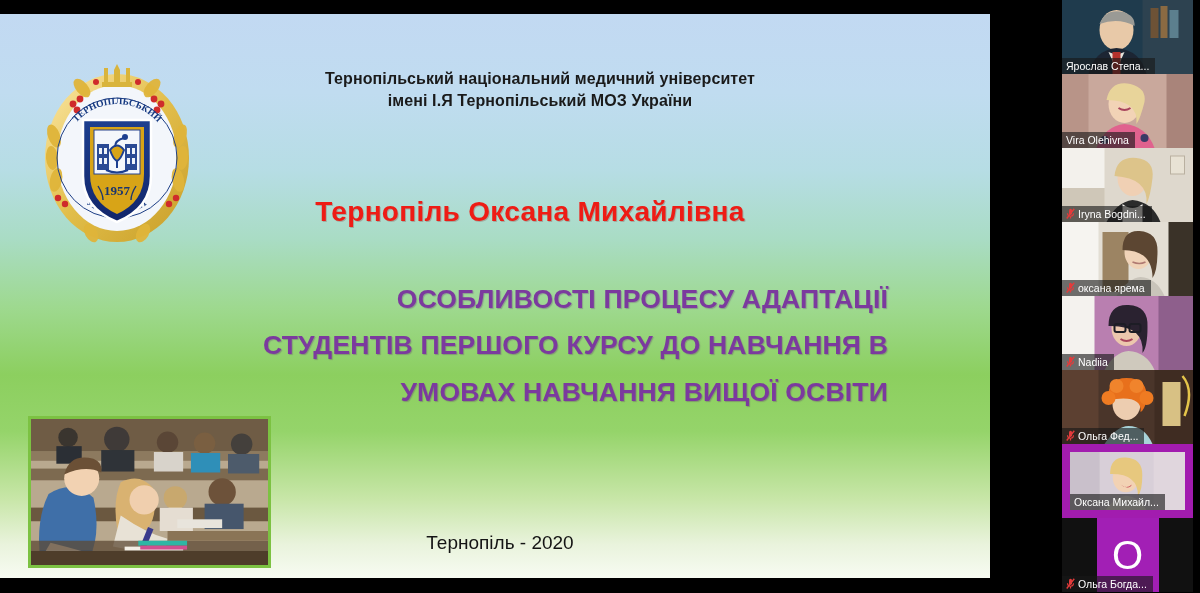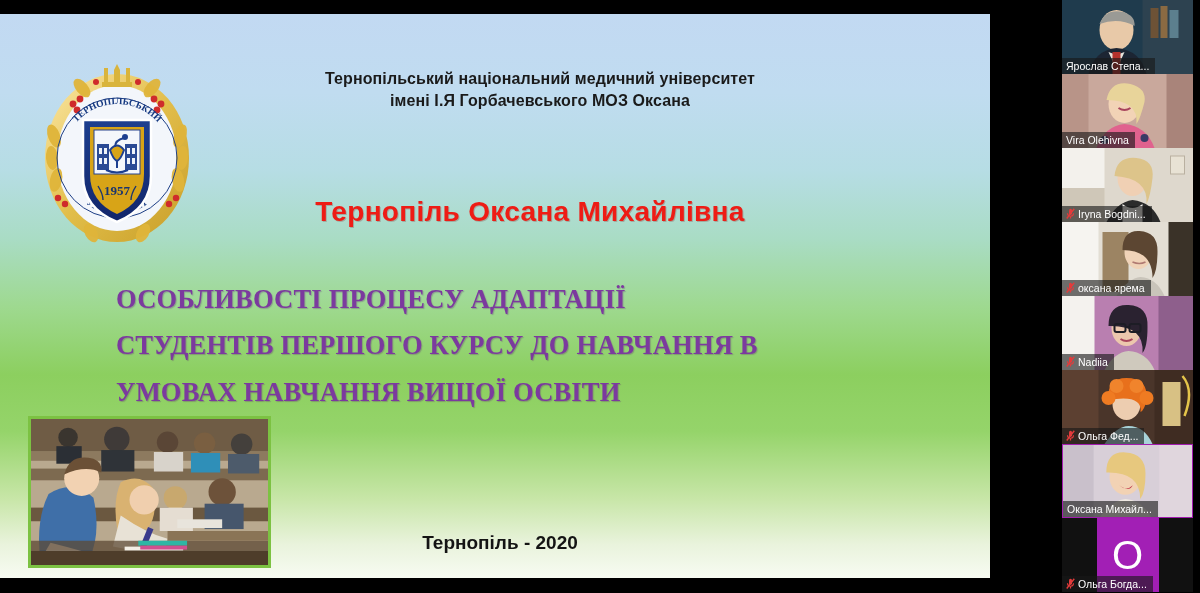--- a/index.html
+++ b/index.html
@@ -40,45 +40,45 @@
   }
   .uni-header div { white-space:nowrap; }
 
   .presenter {
     position:absolute; left:160px; top:182px; width:740px; text-align:center;
     font-weight:bold; font-size:28px; color:#ee1c15; letter-spacing:.3px;
     text-shadow:1px 1px 0 rgba(120,0,0,.22);
   }
 
   .main-title {
-    position:absolute; left:116px; top:262px; width:800px; text-align:left;
-    font-family:Liberation Serif, serif; font-weight:bold; font-size:26.5px;
+    position:absolute; left:88px; top:262px; width:800px; text-align:right;
+    font-family:Liberation Sans, sans-serif; font-weight:bold; font-size:26.5px;
     color:#7b3a9e; line-height:1.75; letter-spacing:.2px;
     text-shadow:1px 1px 1px rgba(90,30,120,.3);
   }
   .main-title div { white-space:nowrap; }
 
   .place-year {
     position:absolute; left:330px; top:518px; width:340px; text-align:center;
-    font-weight:bold; font-size:19px; color:#141414;
+    font-weight:normal; font-size:19px; color:#141414;
   }
 
   
   #photo {
     position:absolute; left:28px; top:402px; width:243px; height:152px;
     border:3px solid #7cc242; overflow:hidden; background:#2c3440;
   }
   #photo svg { width:100%; height:100%; display:block; }
 
   
   #strip { position:absolute; left:1062px; top:0; width:138px; height:593px; background:#000; }
   .tile { position:relative; width:131px; height:74px; background:#0a0a0a; overflow:hidden; }
   .tile .video { position:absolute; inset:0; }
   .tile .video svg { width:100%; height:100%; display:block; }
-  .tile.active { border:1px solid #a21caf; height:74px; }
+  .tile.active { border:8px solid #a21caf; height:74px; }
   .tile.active .video { inset:0; }
 
   .namebar {
     position:absolute; left:0; bottom:0; max-width:96%;
     display:flex; align-items:center; gap:3px;
     background:rgba(25,25,25,.62); color:#fff;
     font-size:10.5px; padding:2px 6px 2px 4px; white-space:nowrap;
     overflow:hidden;
   }
   .mic { width:9px; height:12px; flex:0 0 auto; }
@@ -200,21 +200,21 @@
 
           <g stroke="#1a356f" stroke-width="1.4" fill="none">
             <path d="M62 128 q5 8 5 14"></path>
               <path d="M100 128 q-5 8 -5 14"></path>
           </g>
         </svg>
       </div>
 
       <div class="uni-header">
         <div>Тернопільський національний медичний університет</div>
-        <div>імені І.Я Горбачевського МОЗ Оксана</div>
+        <div>імені І.Я Тернопільський МОЗ України</div>
       </div>
 
       <div class="presenter">Тернопіль Оксана Михайлівна</div>
 
       <div class="main-title">
         <div>ОСОБЛИВОСТІ ПРОЦЕСУ АДАПТАЦІЇ</div>
         <div>СТУДЕНТІВ ПЕРШОГО КУРСУ ДО НАВЧАННЯ В</div>
         <div>УМОВАХ НАВЧАННЯ ВИЩОЇ ОСВІТИ</div>
       </div>
 

